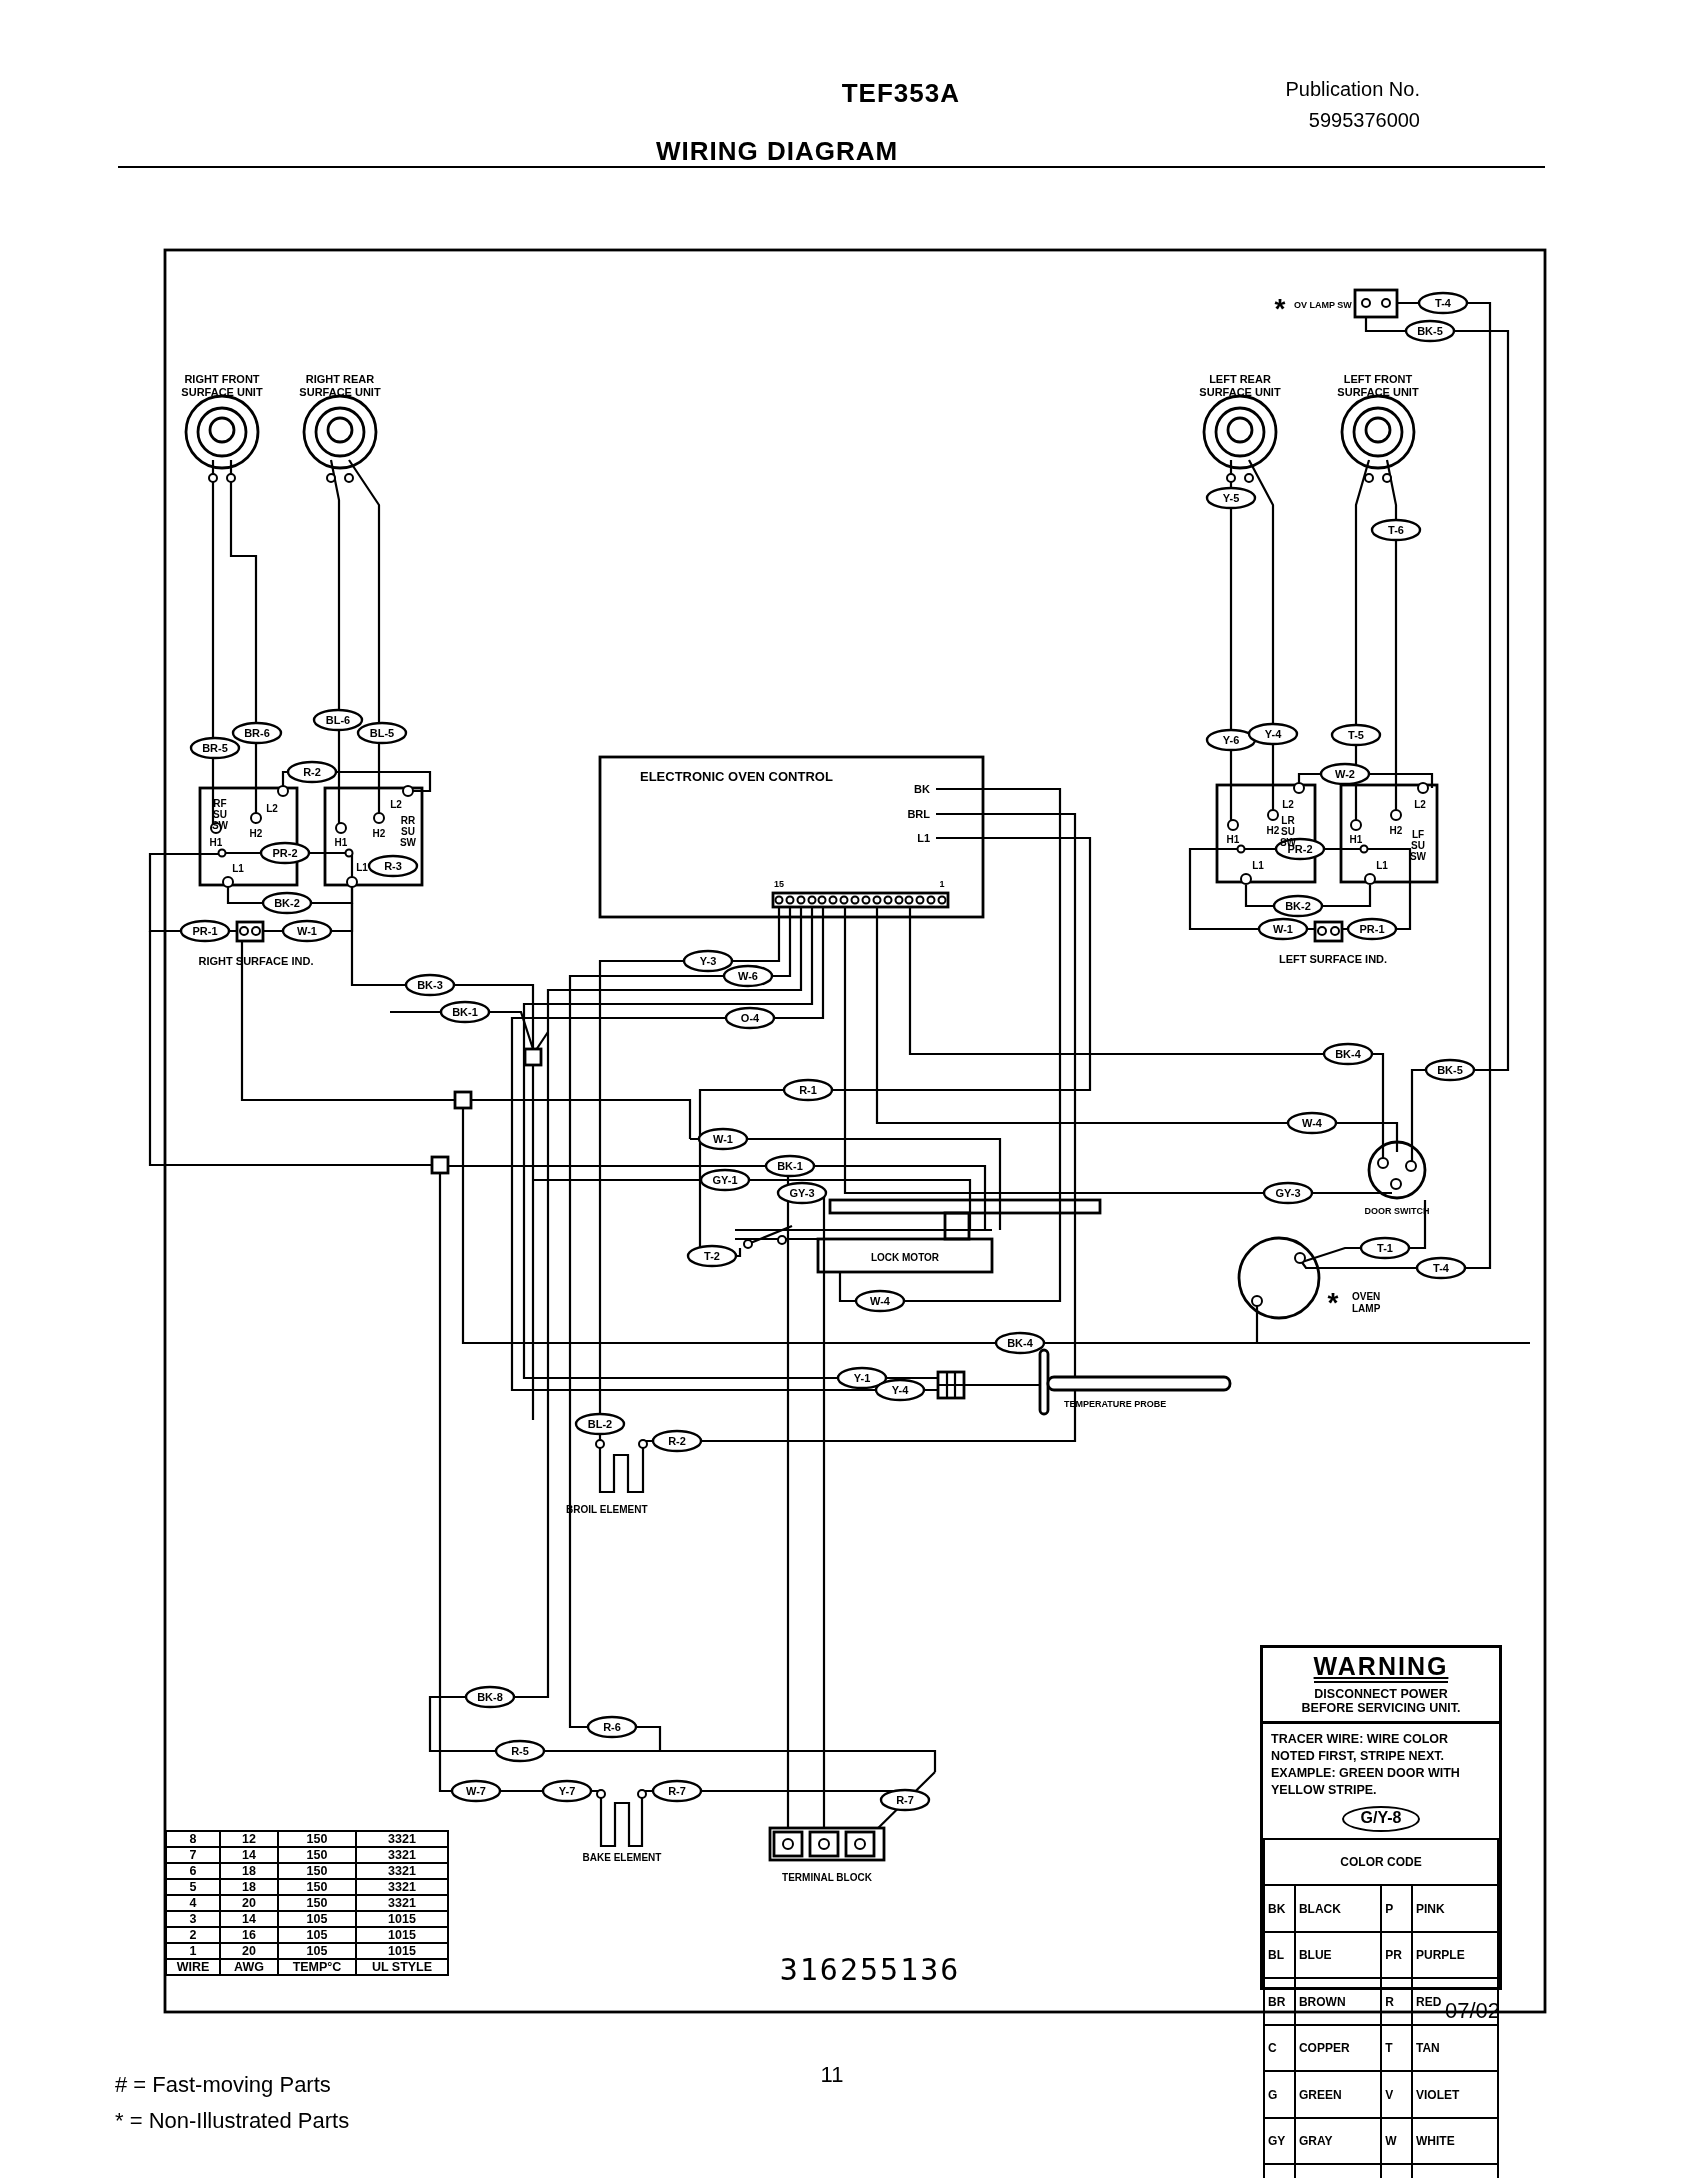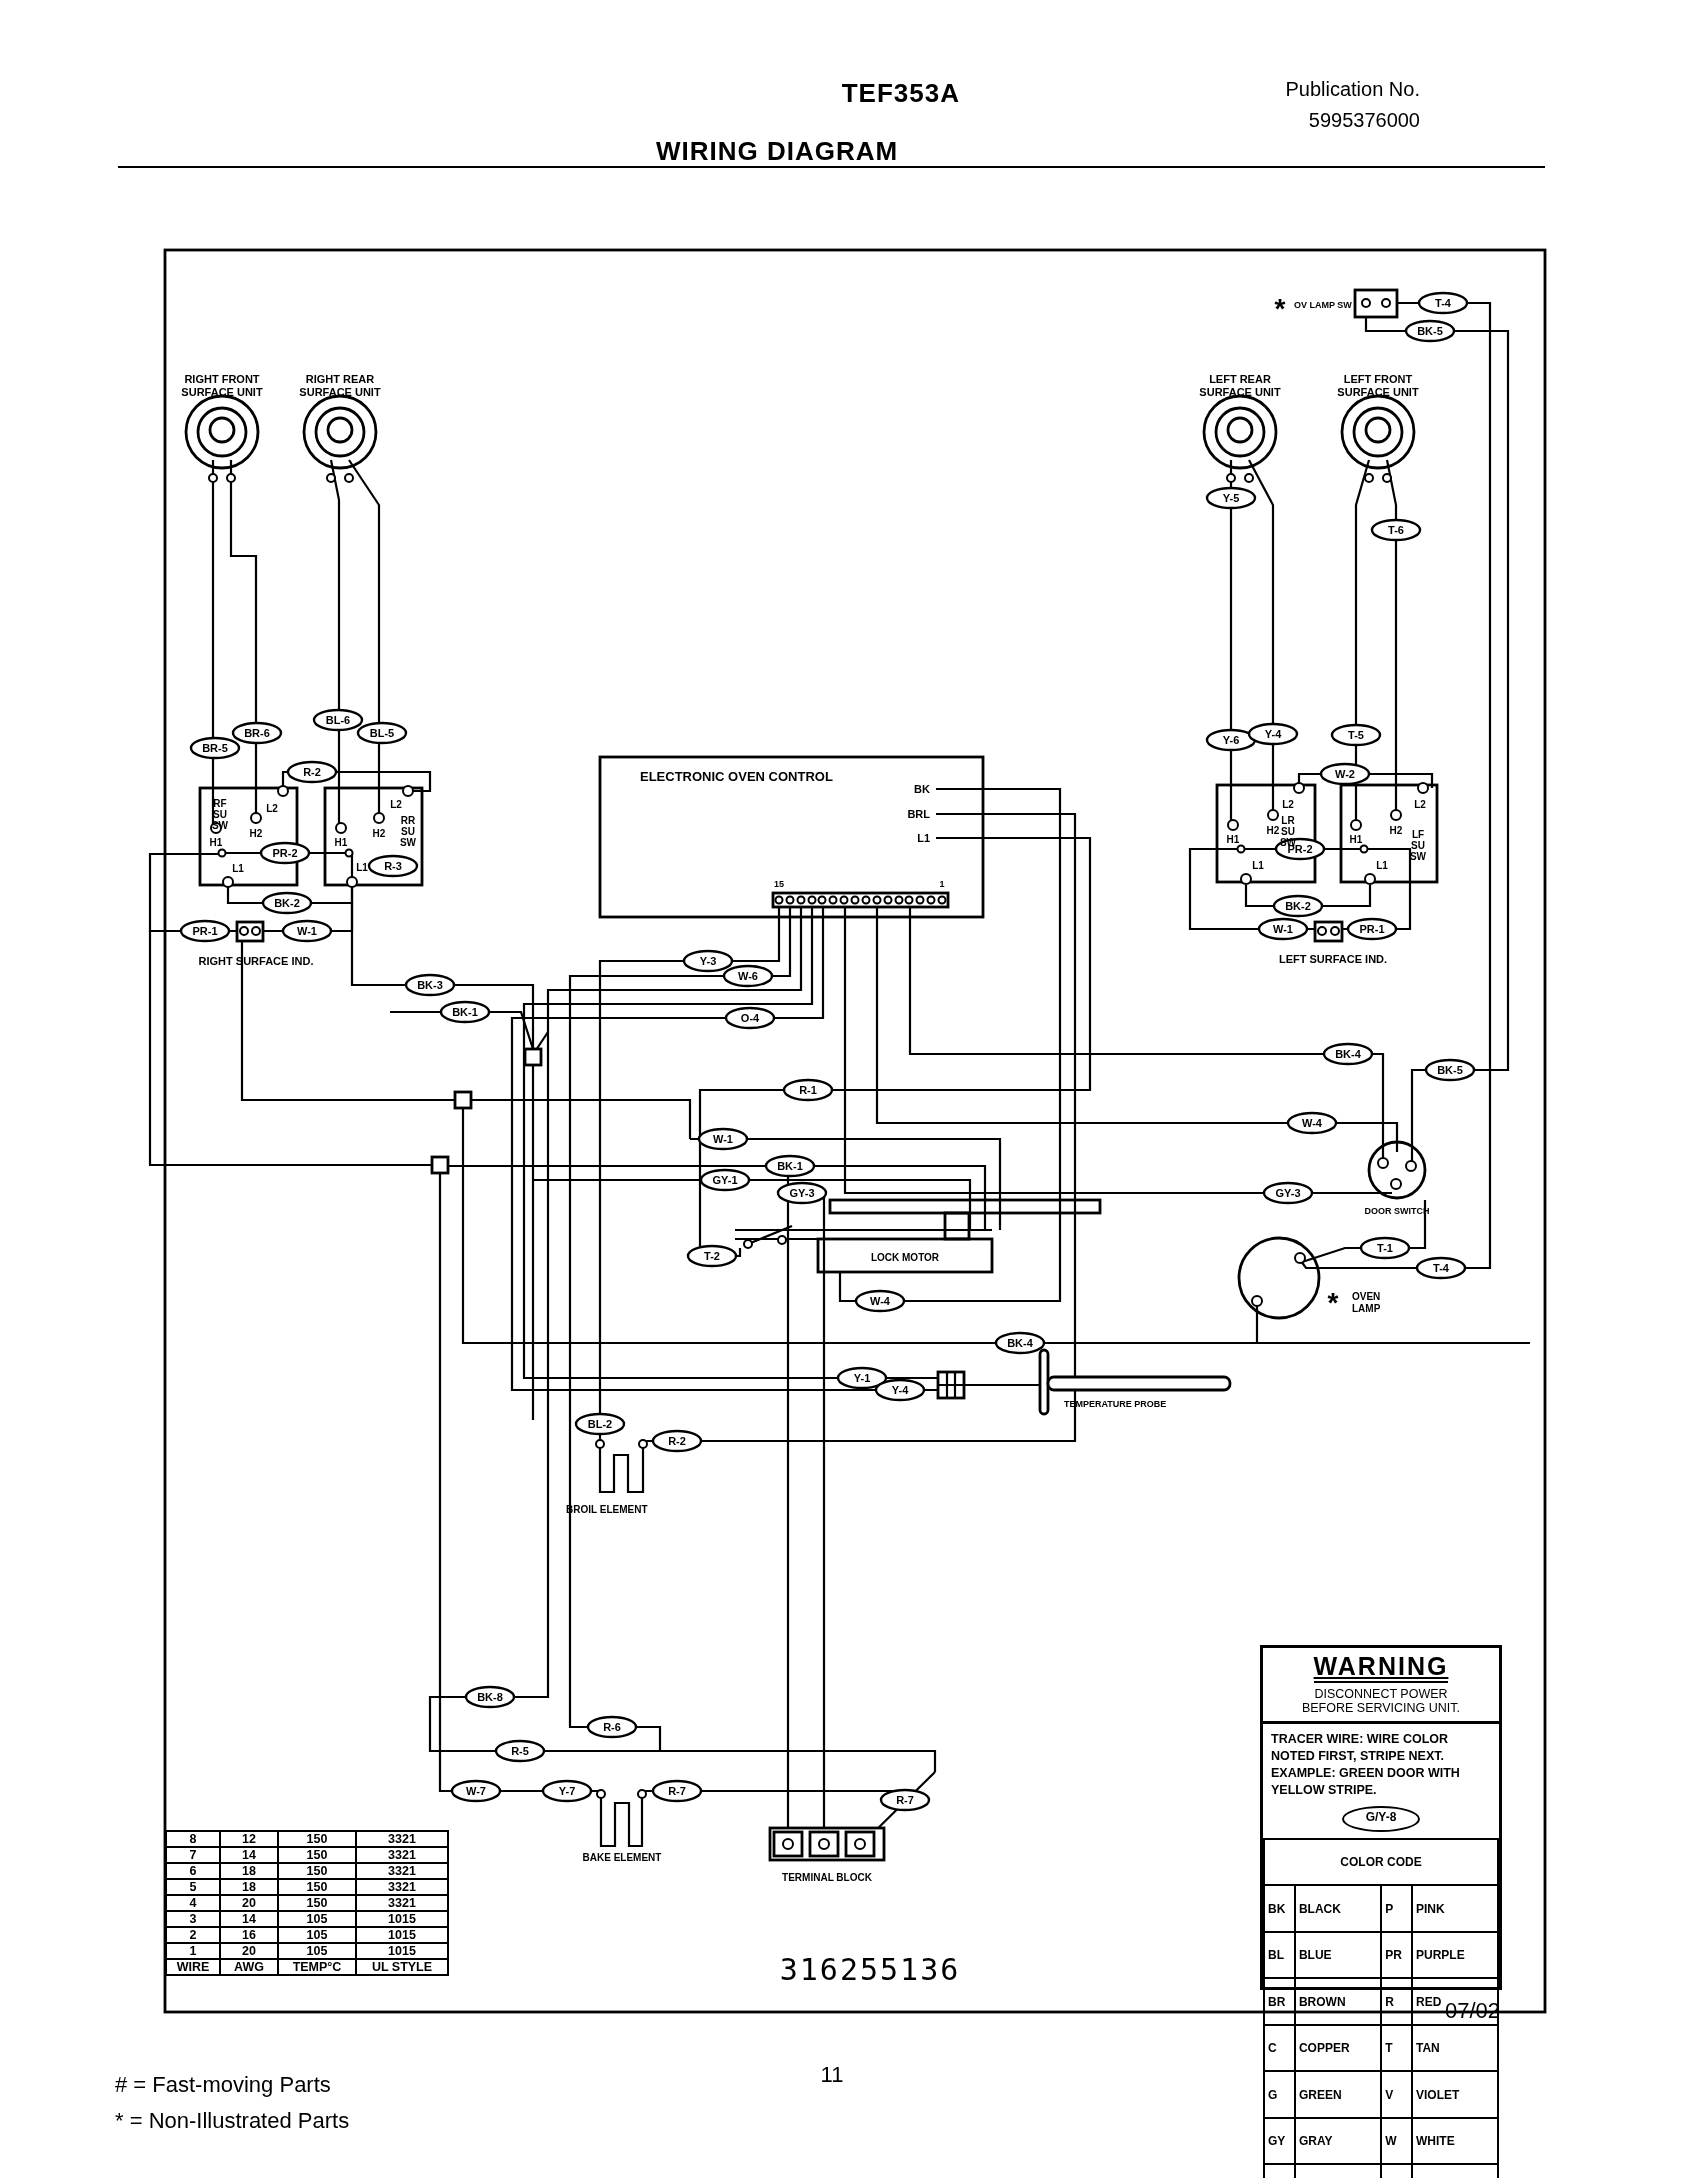--- a/index.html
+++ b/index.html
@@ -12,23 +12,23 @@
   .part-number{left:760px;top:1952px;width:220px;text-align:center;font-size:30px;font-family:"DejaVu Sans Mono",monospace;font-weight:500;letter-spacing:2px;z-index:2;}
   .wire-table{left:165px;top:1830px;z-index:2;border-collapse:collapse;}
   .wire-table td{border:2.4px solid #000;width:64px;height:13.5px;padding:0 2px;text-align:center;font-size:12.5px;font-weight:700;font-family:"Liberation Sans",sans-serif;}
   .wire-table td:first-child{width:48px;}
   .wire-table td:nth-child(2){width:52px;}
   .wire-table td:nth-child(3){width:72px;}
   .wire-table td:nth-child(4){width:86px;}
   .warning-box{left:1260px;top:1645px;width:242px;height:345px;border:3px solid #000;z-index:2;box-sizing:border-box;}
   .warn-top{border-bottom:3px solid #000;text-align:center;padding:4px 0 6px 0;}
   .warn-title{font-size:25px;font-weight:700;letter-spacing:2px;text-decoration:underline;display:inline-block;border-bottom:2px solid #000;line-height:1.15;}
-  .warn-sub{font-size:12.5px;font-weight:400;margin-top:4px;line-height:14px;}
+  .warn-sub{font-size:12.5px;font-weight:700;margin-top:4px;line-height:14px;}
   .tracer{padding:7px 23px 2px 8px;font-size:12.5px;font-weight:700;line-height:17px;text-align:left;}
-  .gy-oval{display:block;margin:5px auto 6px auto;width:74px;height:22px;border:2.6px solid #000;border-radius:50%;text-align:center;font-size:12px;font-weight:700;line-height:19px;}
+  .gy-oval{display:block;margin:5px auto 6px auto;width:74px;height:22px;border:2.6px solid #000;border-radius:50%;text-align:center;font-size:16px;font-weight:700;line-height:19px;}
   .cc-table{border-collapse:collapse;width:100%;}
   .cc-table td{border:2.2px solid #000;height:14.5px;font-size:12px;font-weight:700;padding:15px 3px;font-family:"Liberation Sans",sans-serif;}
   .cc-title{text-align:center;font-size:12.5px;font-weight:700;border:2.2px solid #000;}
   .cc-abbr{width:25px;}
   .cc-name{width:88px;}
   .ftr{font-size:22px;z-index:2;}
   .wlab{fill:#fff;stroke:#000;stroke-width:2.4px;}
   .wtxt{font-family:"Liberation Sans",sans-serif;font-size:11px;font-weight:700;text-anchor:middle;}
   .dtxt{font-family:"Liberation Sans",sans-serif;font-weight:700;}
   .wire{fill:none;stroke:#000;stroke-width:2.2px;}

